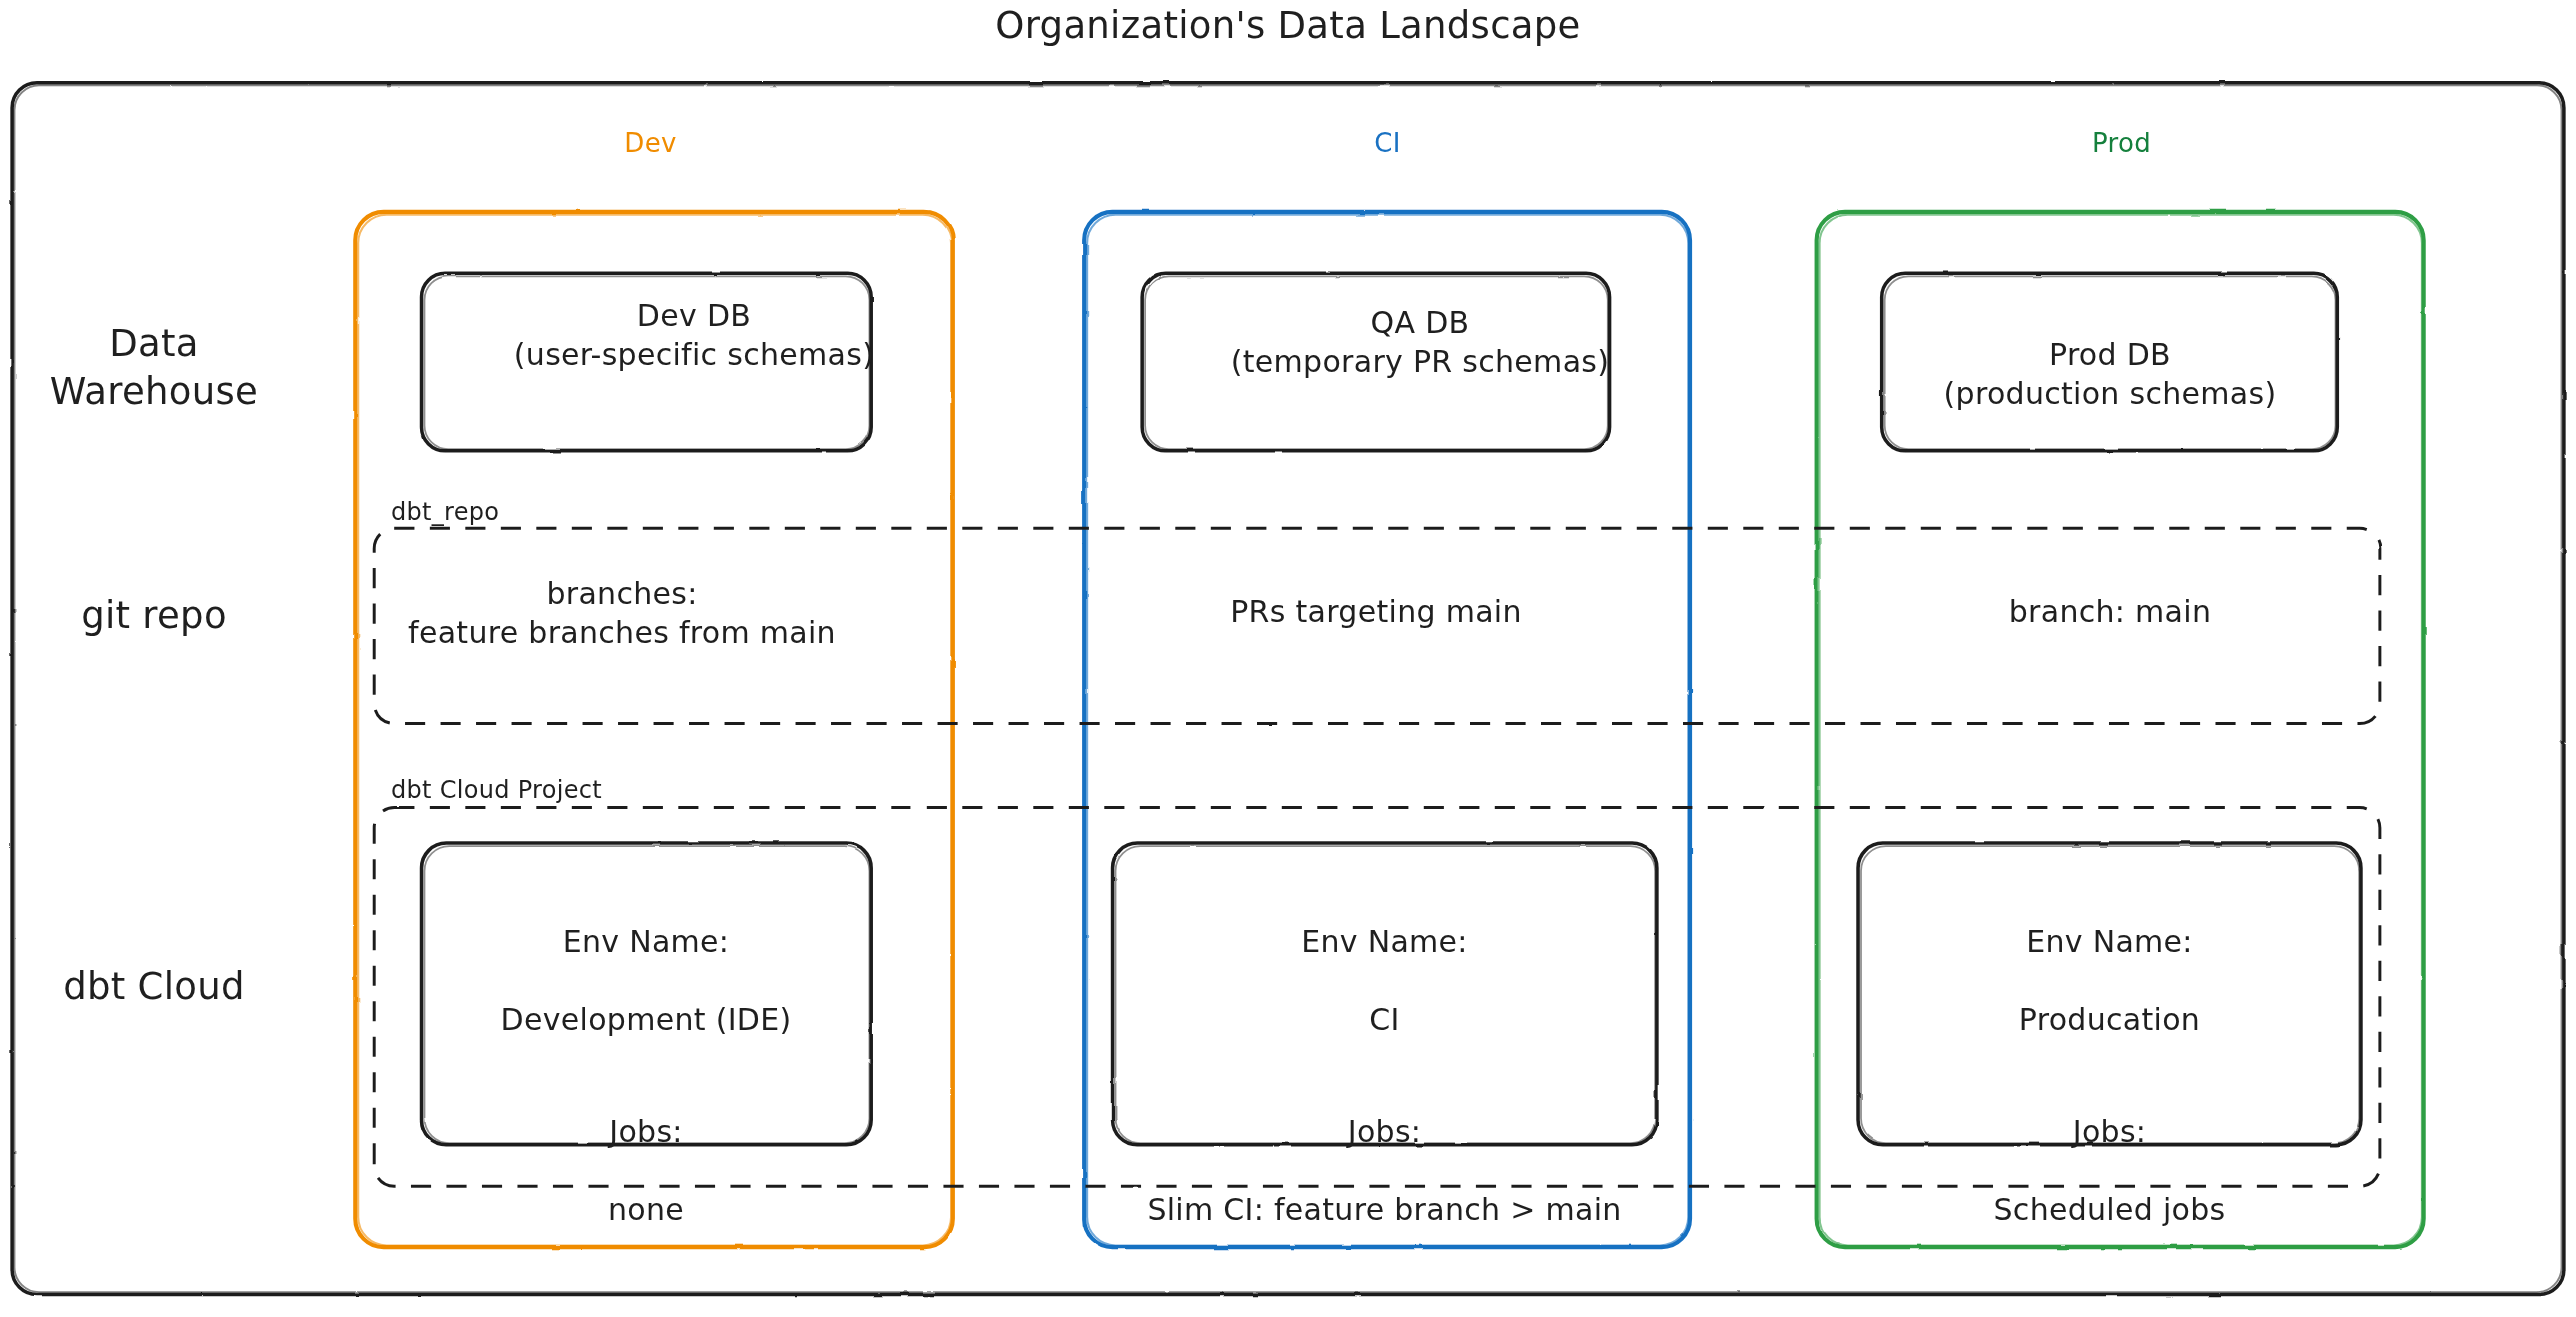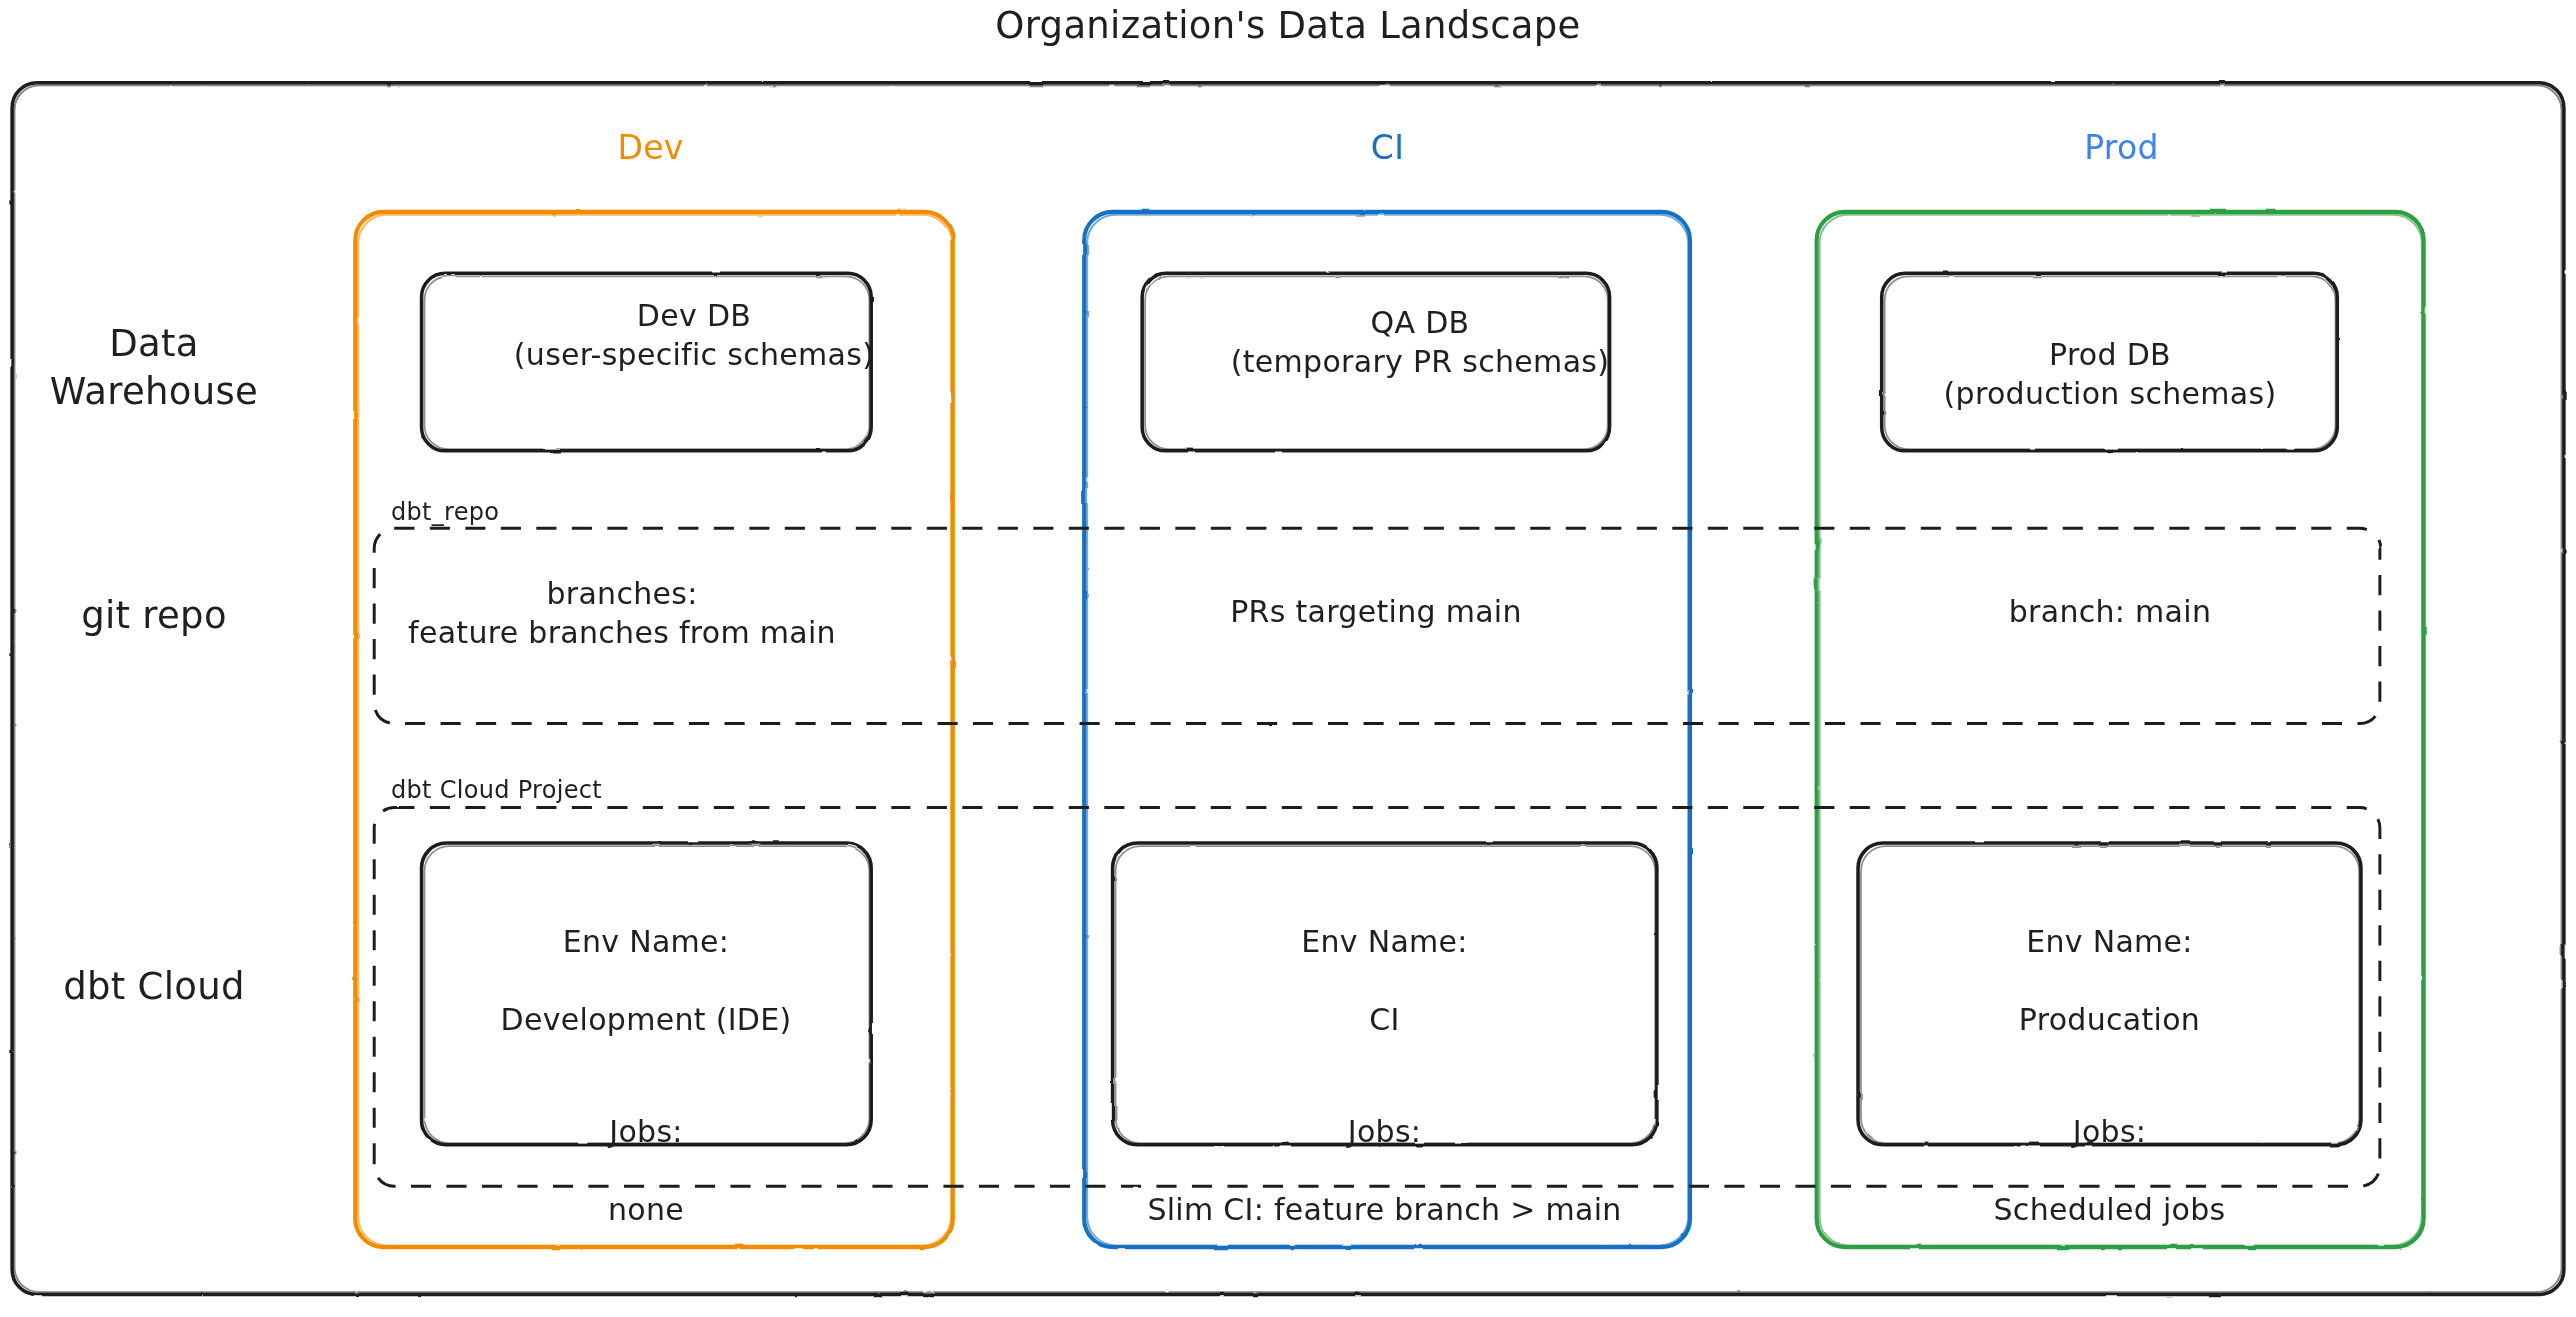--- a/index.html
+++ b/index.html
@@ -33,26 +33,26 @@
     white-space: pre-line;
     letter-spacing: 0.3px;
   }
   #title {
     left: 0;
     top: 2px;
     width: 2576px;
     font-size: 37px;
   }
   .col-head {
-    font-size: 33px;
+    font-size: 26px;
     width: 355px;
   }
   #head-dev   { left: 473px;  top: 127px; color: #F08C00; }
   #head-ci    { left: 1210px; top: 127px; color: #1971C2; }
-  #head-prod  { left: 1944px; top: 127px; color: #3b82f6; }
+  #head-prod  { left: 1944px; top: 127px; color: #15803d; }
 
   .row-head {
     font-size: 37px;
     width: 296px;
     left: 6px;
   }
   #row-warehouse { top: 320px; }
   #row-git       { top: 592px; }
   #row-cloud     { top: 963px; }
 

